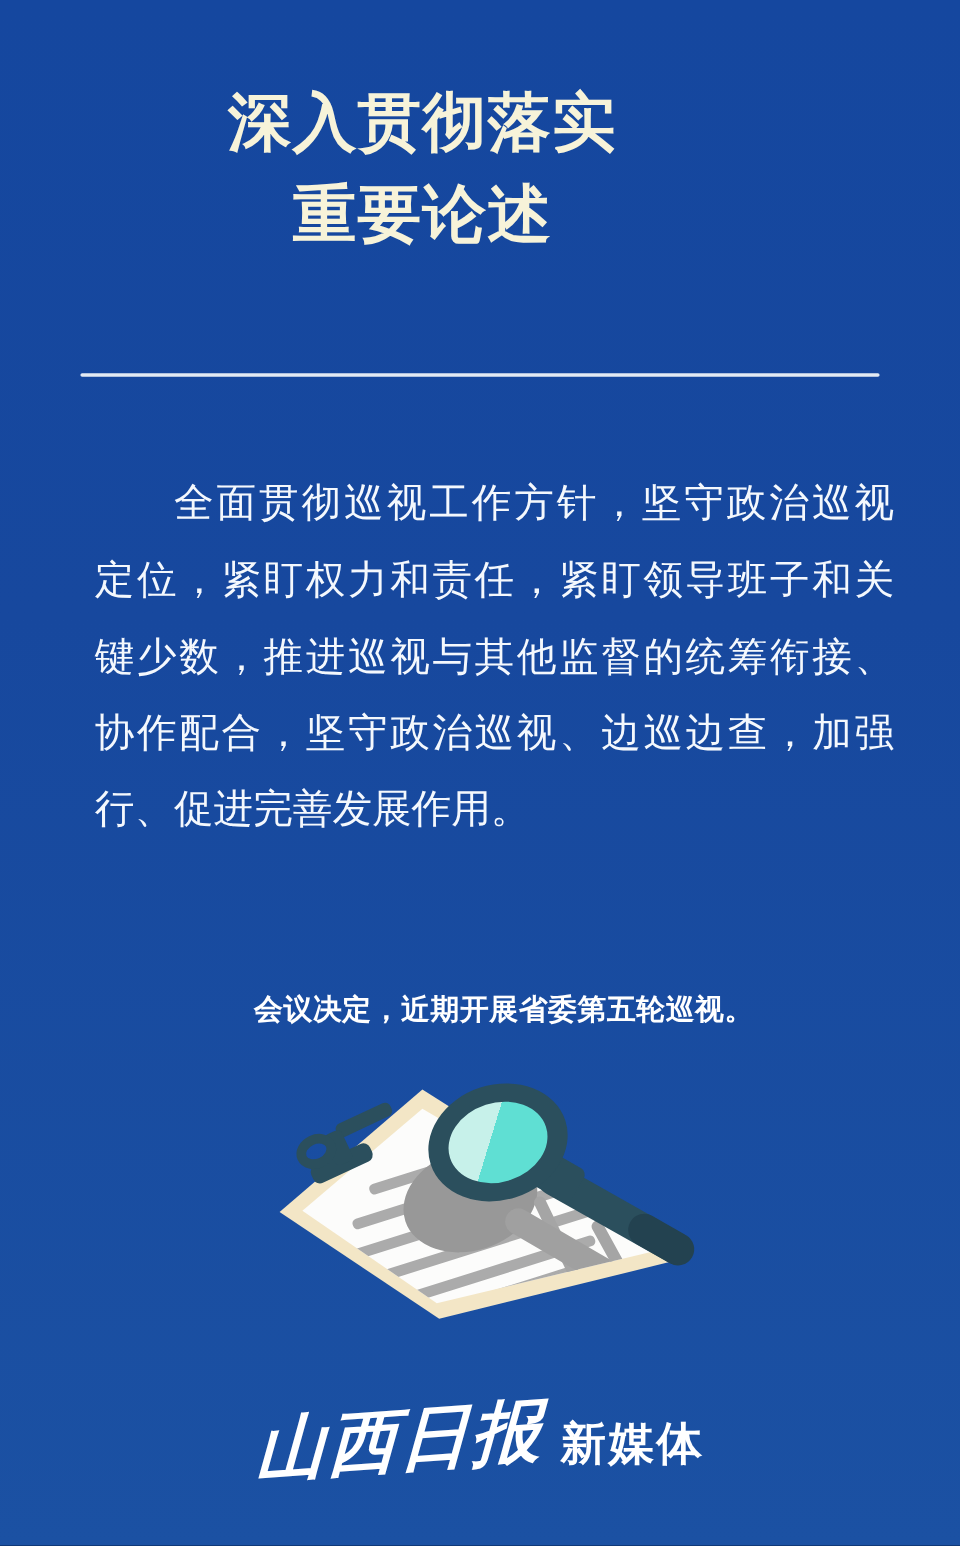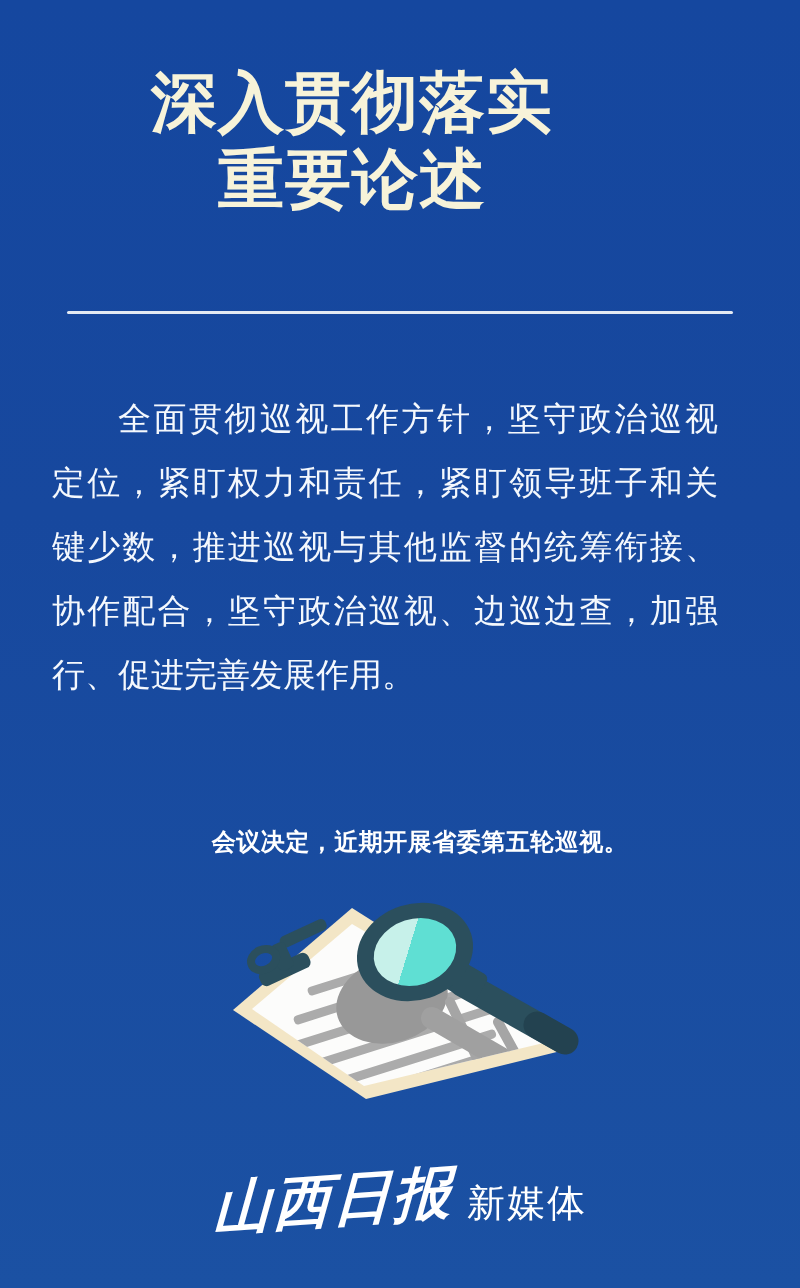--- a/index.html
+++ b/index.html
@@ -4,28 +4,28 @@
 <style>
   html,body{margin:0;padding:0;background:#0d2f66;}
   .poster{
     position:relative;width:800px;height:1288px;margin:0 auto;overflow:hidden;
     background:linear-gradient(180deg,#15479F 0%,#17489E 40%,#1B51A3 100%);
     font-family:"Liberation Sans","DejaVu Sans",sans-serif;
   }
   .title-block{
     position:absolute;left:0;top:64px;width:704px;
     text-align:center;color:#F7F3D9;font-weight:bold;
-    font-size:66px;line-height:77px;letter-spacing:1px;
+    font-size:53px;line-height:77px;letter-spacing:1px;
   }
   .divider{
     position:absolute;left:67px;top:311px;width:666px;height:3px;
     background:#E3EAF3;border-radius:2px;
   }
   .body-block{
-    position:absolute;left:52px;top:387px;width:666px;
+    position:absolute;left:79px;top:387px;width:666px;
     color:#F4F8FD;font-size:33px;line-height:64px;
   }
   .body-line{text-align:justify;text-align-last:justify;height:64px;}
   .body-line.first{text-indent:2em;}
   .body-line.last{text-align-last:left;font-family:Liberation Serif, serif;}
   .emphasis-line{
     position:absolute;left:100px;top:818px;width:640px;height:48px;
     color:#FFFFFF;font-size:24px;line-height:48px;font-weight:bold;
     text-align:center;letter-spacing:0.5px;
   }
@@ -33,21 +33,21 @@
   .footer-logo{
     position:absolute;left:0;top:1150px;width:800px;height:100px;
     display:flex;justify-content:center;align-items:center;gap:14px;color:#FFFFFF;
   }
   .brand-script{
     font-family:"DejaVu Serif","Liberation Serif",serif;
     font-style:italic;font-weight:bold;font-size:58px;line-height:58px;
     transform:rotate(-4deg) skewX(-6deg);letter-spacing:2px;
   }
   .brand-suffix{
-    font-size:38px;font-weight:normal;letter-spacing:2px;padding-top:6px;text-align:center;
+    font-size:38px;font-weight:bold;letter-spacing:2px;padding-top:6px;text-align:center;
   }
   
   .c-board{fill:#F3E6C6;}
   .c-paper{fill:#FCFCFB;}
   .c-teal{fill:#2B4F5D;}
   .c-gray{fill:#ABABAB;}
   .c-blob{fill:#989898;}
 </style>
 </head>
 <body>

